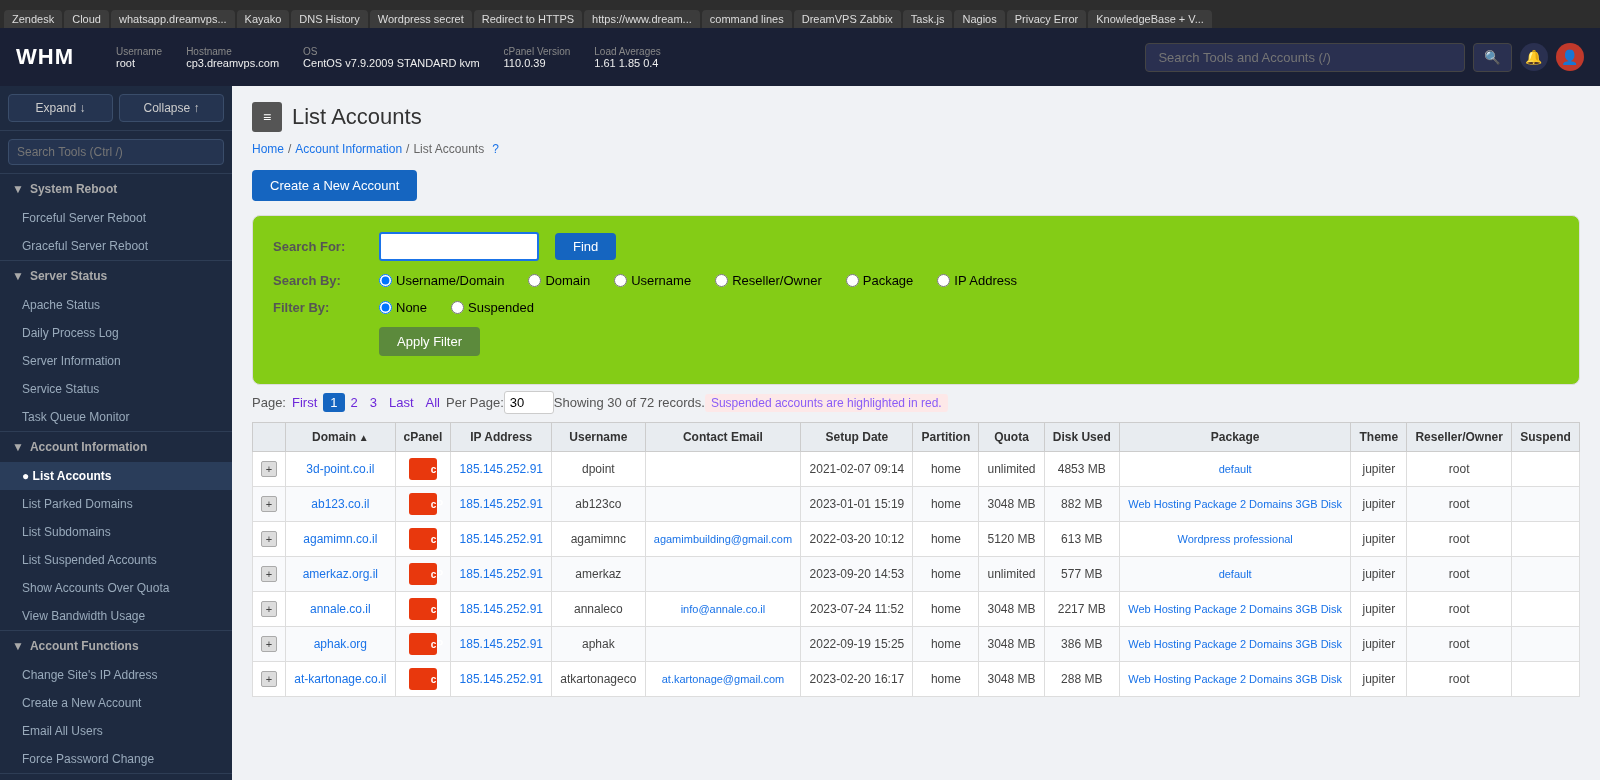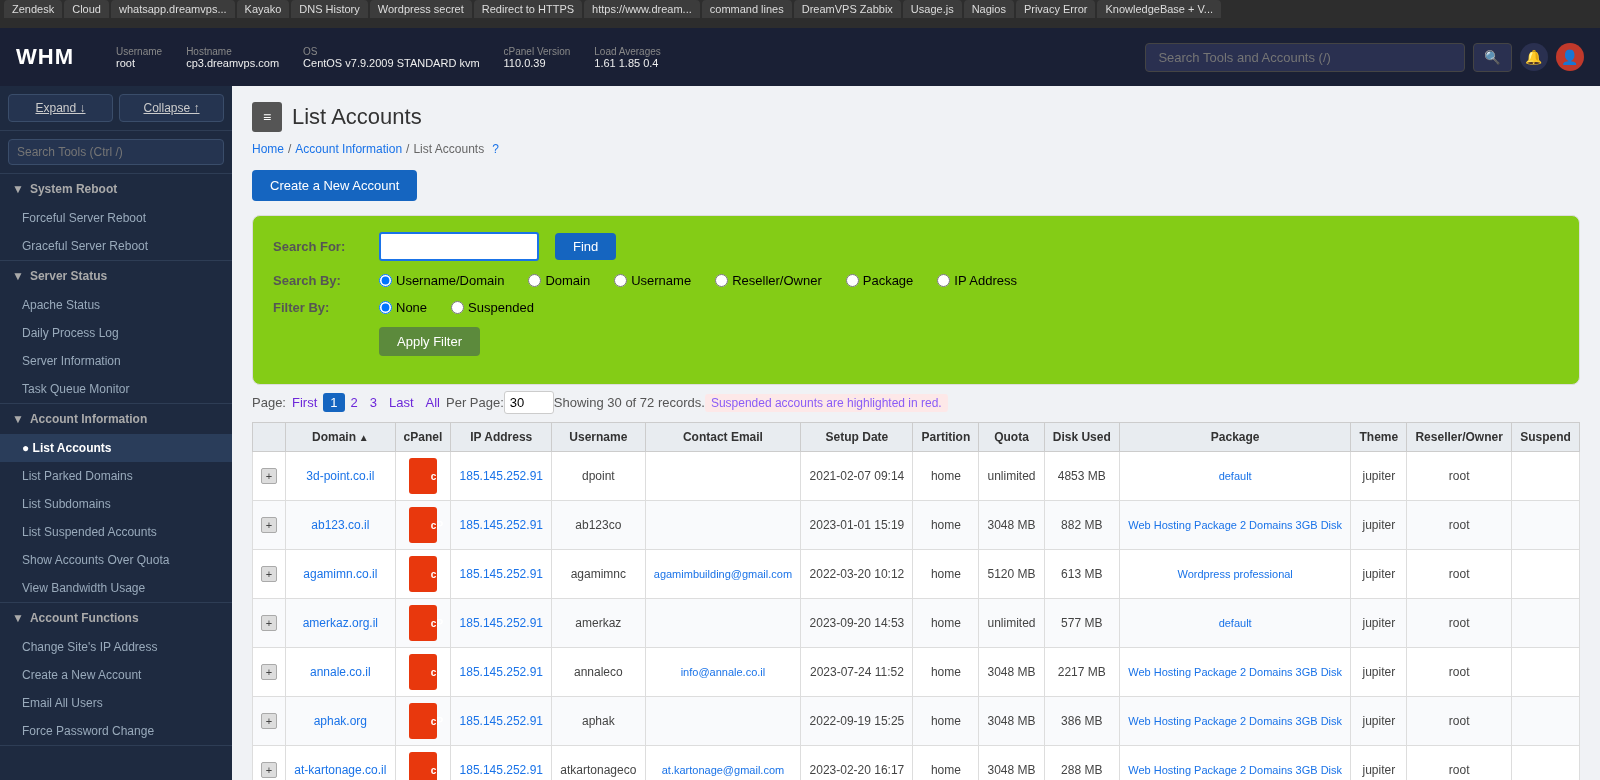--- a/index.html
+++ b/index.html
@@ -3,21 +3,21 @@
   <meta charset="utf-8">
   <style>
     * { box-sizing: border-box; margin: 0; padding: 0; }
     body { font-family: Arial, sans-serif; font-size: 13px; background: #f5f5f5; display: flex; flex-direction: column; height: 780px; overflow: hidden; }
 
     
     .browser-tabs {
       background: #2d2d2d;
       height: 28px;
       display: flex;
-      align-items: flex-start;
+      align-items: flex-end;
       padding: 0 4px;
       gap: 2px;
       font-size: 11px;
       color: #ccc;
       overflow: hidden;
     }
     .browser-tab {
       background: #3c3c3c;
       padding: 3px 8px;
       border-radius: 4px 4px 0 0;
@@ -97,21 +97,20 @@
       display: flex;
       flex-direction: column;
       overflow-y: auto;
       flex-shrink: 0;
     }
     .sidebar-top {
       padding: 8px;
       display: flex;
       gap: 6px;
       border-bottom: 1px solid #2e3d55;
-      text-decoration: underline;
     }
     .expand-btn, .collapse-btn {
       flex: 1;
       padding: 6px;
       border: 1px solid #3a4d6a;
       border-radius: 4px;
       background: #253450;
       color: #ccc;
       font-size: 12px;
       cursor: pointer;
@@ -312,21 +311,21 @@
     .accounts-table td {
       border: 1px solid #ddd;
       padding: 6px 8px;
       text-align: center;
       color: #444;
     }
     .accounts-table tr:nth-child(even) td { background: #f9fafc; }
     .domain-link { color: #1a73e8; text-decoration: none; }
     .email-link { color: #1a73e8; text-decoration: none; font-size: 11px; }
     .cpanel-icon {
-      width: 22px; height: 36px;
+      width: 22px; height: 22px;
       background: #e8380d;
       border-radius: 3px;
       display: inline-flex;
       align-items: center;
       justify-content: center;
       color: white;
       font-weight: bold;
       font-size: 10px;
       padding-left: 28px;
     }
@@ -350,21 +349,21 @@
   <div class="browser-tab">Zendesk</div>
   <div class="browser-tab">Cloud</div>
   <div class="browser-tab">whatsapp.dreamvps...</div>
   <div class="browser-tab">Kayako</div>
   <div class="browser-tab">DNS History</div>
   <div class="browser-tab">Wordpress secret</div>
   <div class="browser-tab">Redirect to HTTPS</div>
   <div class="browser-tab">https://www.dream...</div>
   <div class="browser-tab">command lines</div>
   <div class="browser-tab">DreamVPS Zabbix</div>
-  <div class="browser-tab">Usage.js</div>
+  <div class="browser-tab">Task.js</div>
   <div class="browser-tab">Nagios</div>
   <div class="browser-tab">Privacy Error</div>
   <div class="browser-tab">KnowledgeBase + V...</div>
 </div>
 
 <div class="top-bar">
   <div class="whm-logo">WHM</div>
   <div class="server-info">
     <div class="server-info-item">
       <label>Username</label>
@@ -416,20 +415,21 @@
     </div>
 
     <div class="sidebar-section">
       <div class="sidebar-section-header">
         <span>▼</span>
         <span>Server Status</span>
       </div>
       <div class="sidebar-item">Apache Status</div>
       <div class="sidebar-item">Daily Process Log</div>
       <div class="sidebar-item">Server Information</div>
+      <div class="sidebar-item">Service Status</div>
       <div class="sidebar-item">Task Queue Monitor</div>
     </div>
 
     <div class="sidebar-section">
       <div class="sidebar-section-header">
         <span>▼</span>
         <span>Account Information</span>
       </div>
       <div class="sidebar-item active">
         <span>●</span> <span>List Accounts</span>

